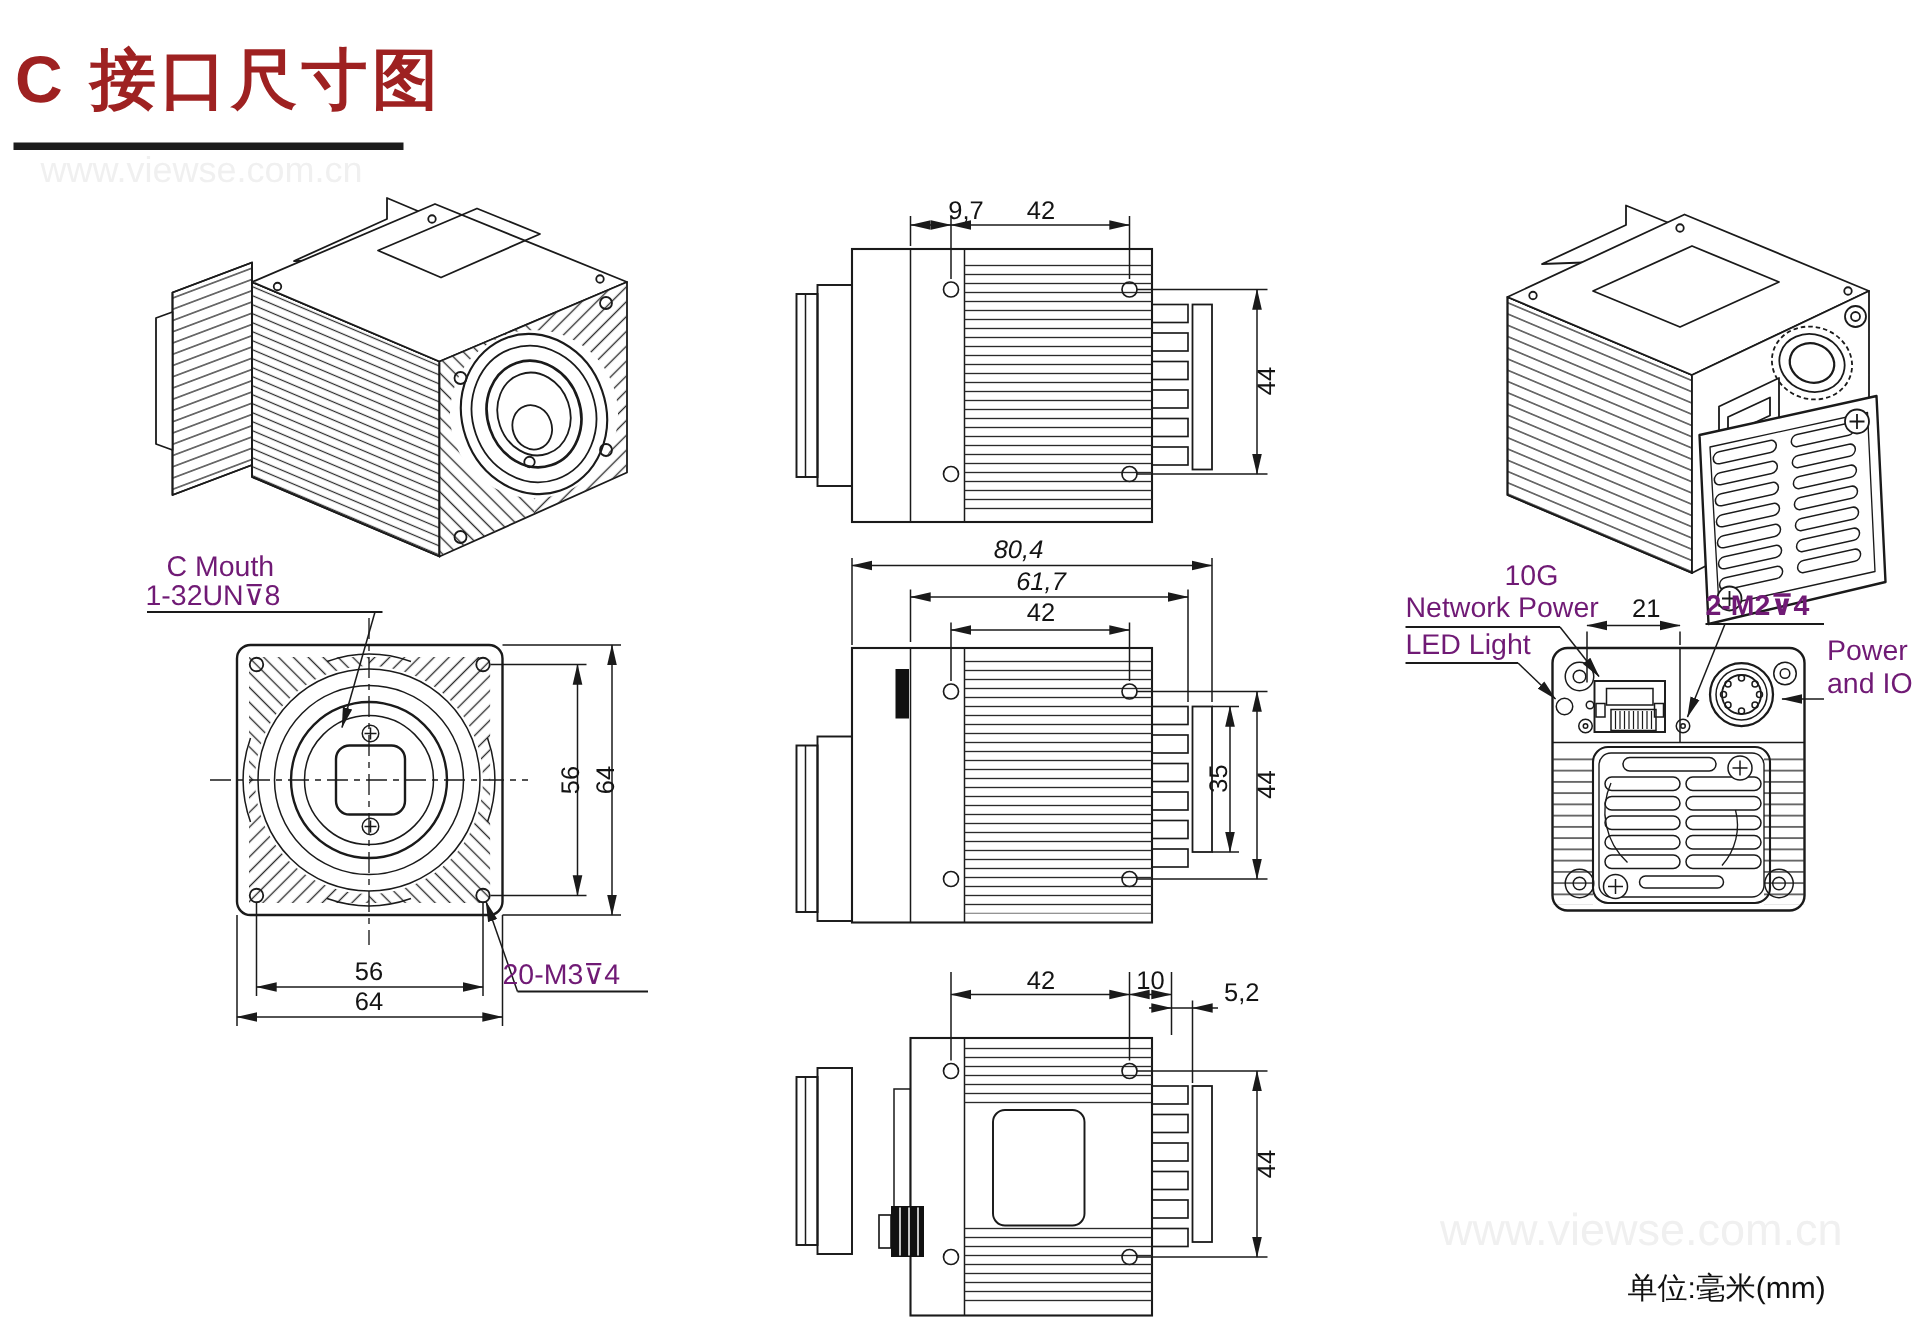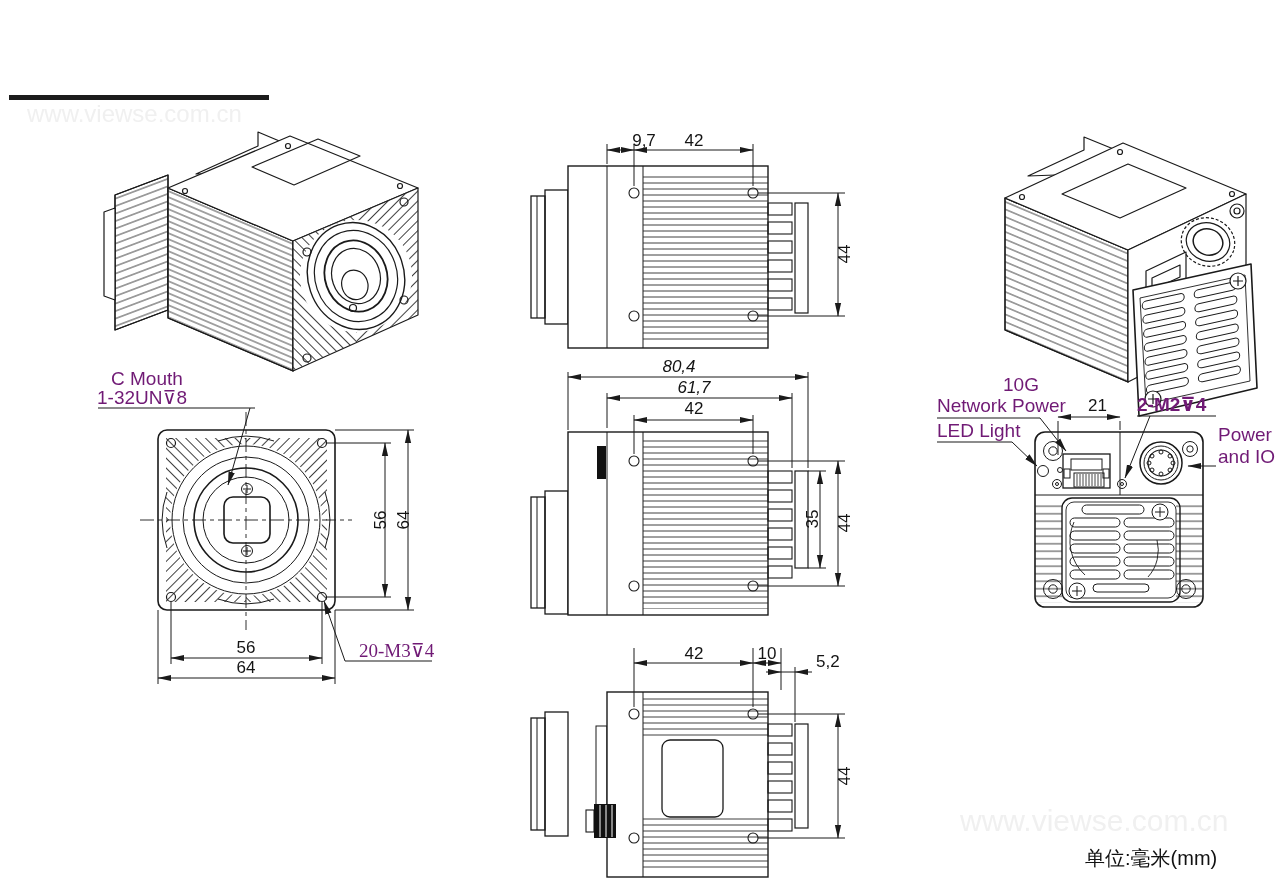--- a/index.html
+++ b/index.html
@@ -329,28 +329,29 @@
     <path d="M345,661 L324,601" marker-end="url(#ar)"></path>
     <path d="M1040,418 L1066,451" marker-end="url(#ar)"></path>
     <path d="M1012,442 L1037,466" marker-end="url(#ar)"></path>
     <path d="M1150,416 L1125,478" marker-end="url(#ar)"></path>
     <path d="M1216,466 L1188,466" marker-end="url(#ar)"></path>
 
     <path d="M98,408 H255 M345,661 H432 M937,418 H1040 M937,442 H1012 M1137,416 H1216" stroke-width="1.2"></path>
   </g>
 </svg>
 
+<div class="title">C 接口尺寸图</div>
 <div class="rule"></div>
 <div class="wm wm-a">www.viewse.com.cn</div>
 <div class="wm wm-b">www.viewse.com.cn</div>
 <div class="unit">单位:毫米(mm)</div>
 
 <div class="lbl" style="left:111px;top:368px;">C Mouth</div>
 <div class="lbl" style="left:97px;top:387px;">1-32UN⊽8</div>
-<div class="lbl" style="left:359px;top:640px;font-family:Liberation Serif, serif;">20-M3⊽4</div>
+<div class="lbl" style="left:335px;top:640px;">20-M3⊽4</div>
 
 <div class="dim rot" style="left:361px;top:510px;">56</div>
 <div class="dim rot" style="left:384px;top:510px;">64</div>
 <div class="dim" style="left:226px;top:638px;">56</div>
 <div class="dim" style="left:226px;top:658px;">64</div>
 
 <div class="dim" style="left:624px;top:131px;">9,7</div>
 <div class="dim" style="left:674px;top:131px;">42</div>
 <div class="dim rot" style="left:825px;top:244px;">44</div>
 

